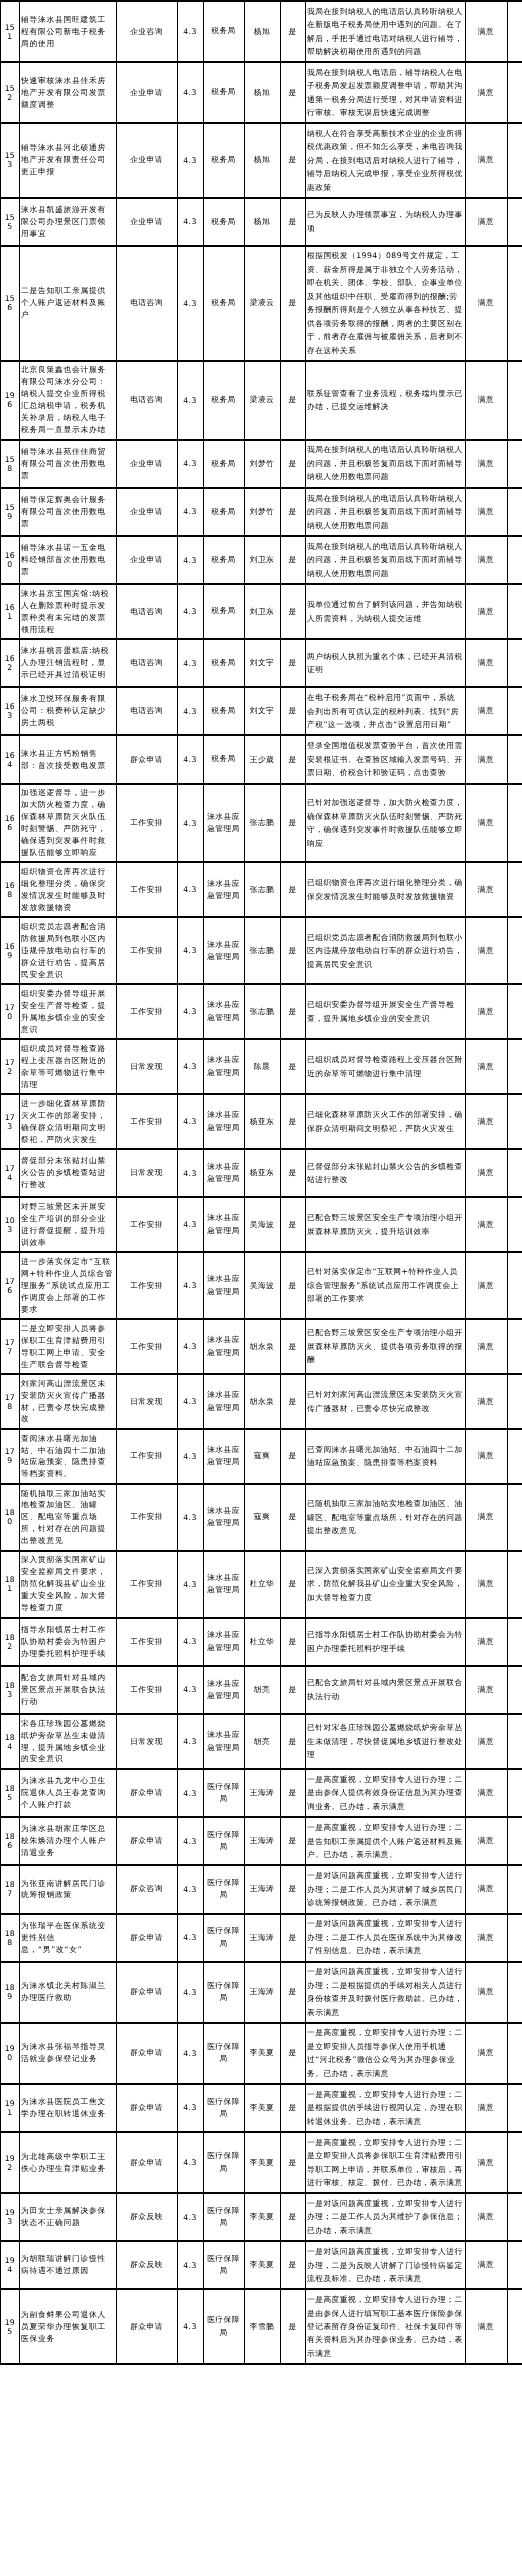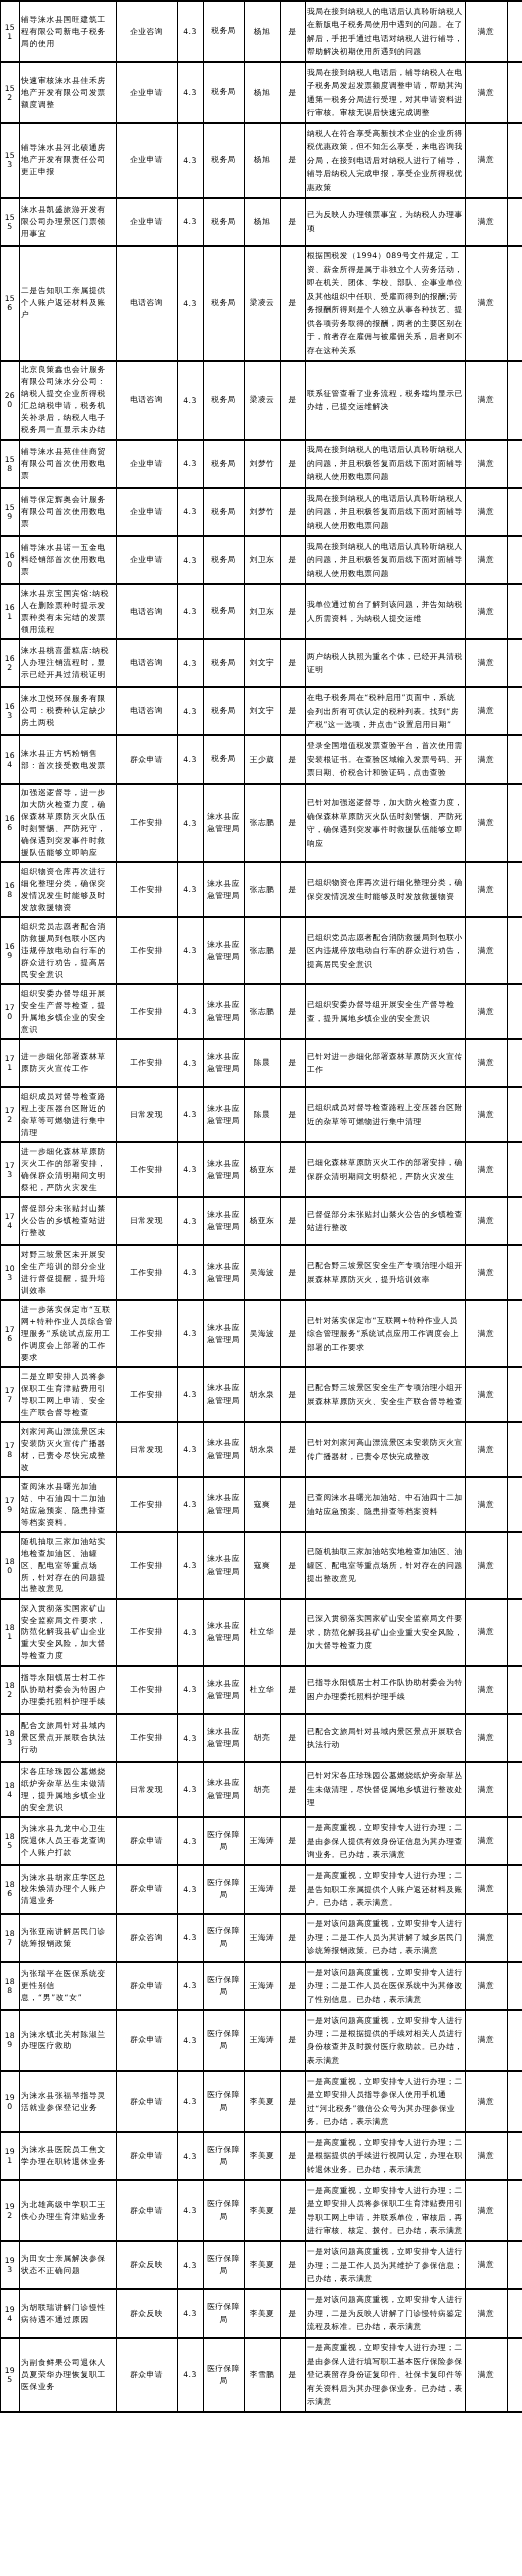--- a/index.html
+++ b/index.html
@@ -129,21 +129,21 @@
       <td class="c-type">电话咨询</td>
       <td class="c-date">4.3</td>
       <td class="c-unit">税务局</td>
       <td class="c-person">梁凌云</td>
       <td class="c-done">是</td>
       <td class="c-handling">根据国税发（1994）089号文件规定，工资、薪金所得是属于非独立个人劳务活动，即在机关、团体、学校、部队、企事业单位及其他组织中任职、受雇而得到的报酬;劳务报酬所得则是个人独立从事各种技艺、提供各项劳务取得的报酬，两者的主要区别在于，前者存在雇佣与被雇佣关系，后者则不存在这种关系</td>
       <td class="c-result">满意</td>
       <td class="c-extra"></td>
     </tr>
         <tr class="record-row">
-      <td class="c-no">260</td>
+      <td class="c-no">196</td>
       <td class="c-matter">北京良策鑫也会计服务有限公司涞水分公司：纳税人提交企业所得税汇总纳税申请，税务机关补录后，纳税人电子税务局一直显示未办结</td>
       <td class="c-type">电话咨询</td>
       <td class="c-date">4.3</td>
       <td class="c-unit">税务局</td>
       <td class="c-person">梁凌云</td>
       <td class="c-done">是</td>
       <td class="c-handling">联系征管查看了业务流程，税务端均显示已办结，已提交运维解决</td>
       <td class="c-result">满意</td>
       <td class="c-extra"></td>
     </tr>
@@ -273,32 +273,20 @@
       <td class="c-type">工作安排</td>
       <td class="c-date">4.3</td>
       <td class="c-unit">涞水县应急管理局</td>
       <td class="c-person">张志鹏</td>
       <td class="c-done">是</td>
       <td class="c-handling">已组织安委办督导组开展安全生产督导检查，提升属地乡镇企业的安全意识</td>
       <td class="c-result">满意</td>
       <td class="c-extra"></td>
     </tr>
         <tr class="record-row">
-      <td class="c-no">171</td>
-      <td class="c-matter">进一步细化部署森林草原防灭火宣传工作</td>
-      <td class="c-type">工作安排</td>
-      <td class="c-date">4.3</td>
-      <td class="c-unit">涞水县应急管理局</td>
-      <td class="c-person">陈晨</td>
-      <td class="c-done">是</td>
-      <td class="c-handling">已针对进一步细化部署森林草原防灭火宣传工作</td>
-      <td class="c-result">满意</td>
-      <td class="c-extra"></td>
-    </tr>
-        <tr class="record-row">
       <td class="c-no">172</td>
       <td class="c-matter">组织成员对督导检查路程上变压器台区附近的杂草等可燃物进行集中清理</td>
       <td class="c-type">日常发现</td>
       <td class="c-date">4.3</td>
       <td class="c-unit">涞水县应急管理局</td>
       <td class="c-person">陈晨</td>
       <td class="c-done">是</td>
       <td class="c-handling">已组织成员对督导检查路程上变压器台区附近的杂草等可燃物进行集中清理</td>
       <td class="c-result">满意</td>
       <td class="c-extra"></td>
@@ -352,21 +340,21 @@
       <td class="c-extra"></td>
     </tr>
         <tr class="record-row">
       <td class="c-no">177</td>
       <td class="c-matter">二是立即安排人员将参保职工生育津贴费用引导职工网上申请、安全生产联合督导检查</td>
       <td class="c-type">工作安排</td>
       <td class="c-date">4.3</td>
       <td class="c-unit">涞水县应急管理局</td>
       <td class="c-person">胡永泉</td>
       <td class="c-done">是</td>
-      <td class="c-handling">已配合野三坡景区安全生产专项治理小组开展森林草原防灭火、安全生产联合督导检查</td>
+      <td class="c-handling">已配合野三坡景区安全生产专项治理小组开展森林草原防灭火、提供各项劳务取得的报酬</td>
       <td class="c-result">满意</td>
       <td class="c-extra"></td>
     </tr>
         <tr class="record-row">
       <td class="c-no">178</td>
       <td class="c-matter">刘家河高山漂流景区未安装防灭火宣传广播器材，已责令尽快完成整改</td>
       <td class="c-type">日常发现</td>
       <td class="c-date">4.3</td>
       <td class="c-unit">涞水县应急管理局</td>
       <td class="c-person">胡永泉</td>

